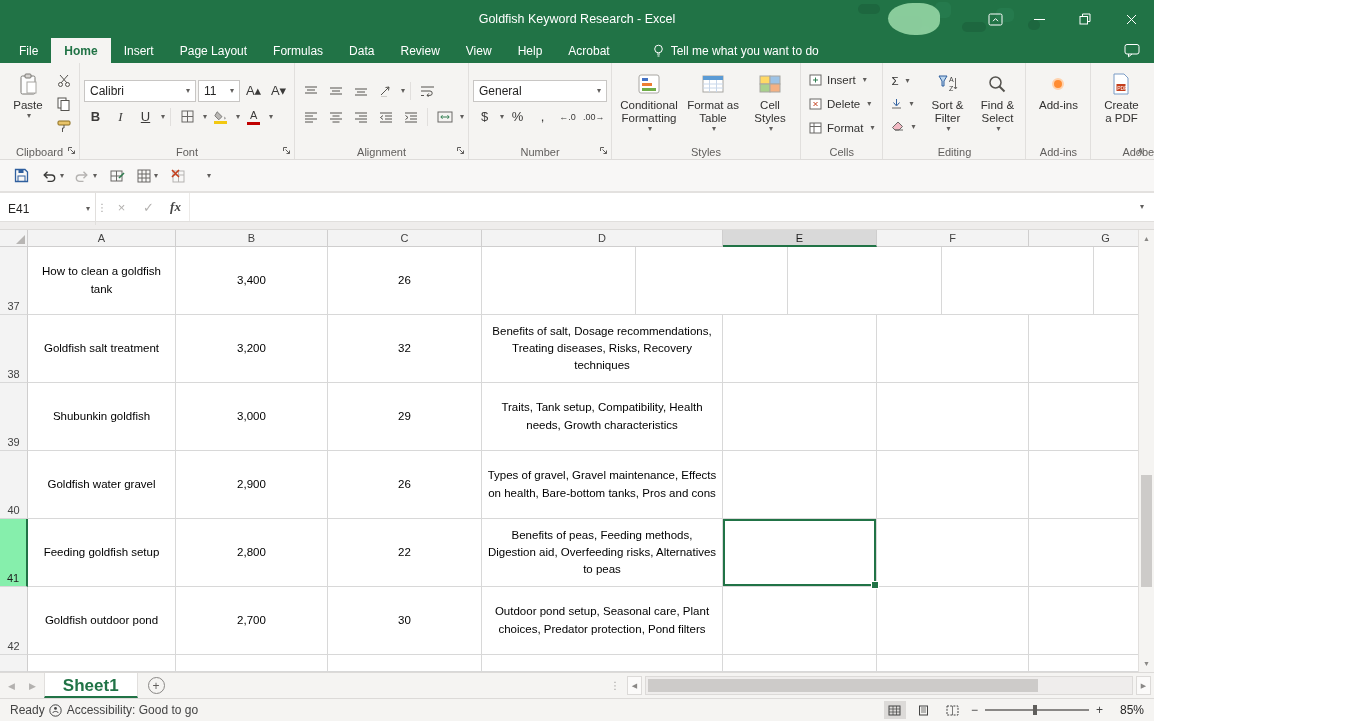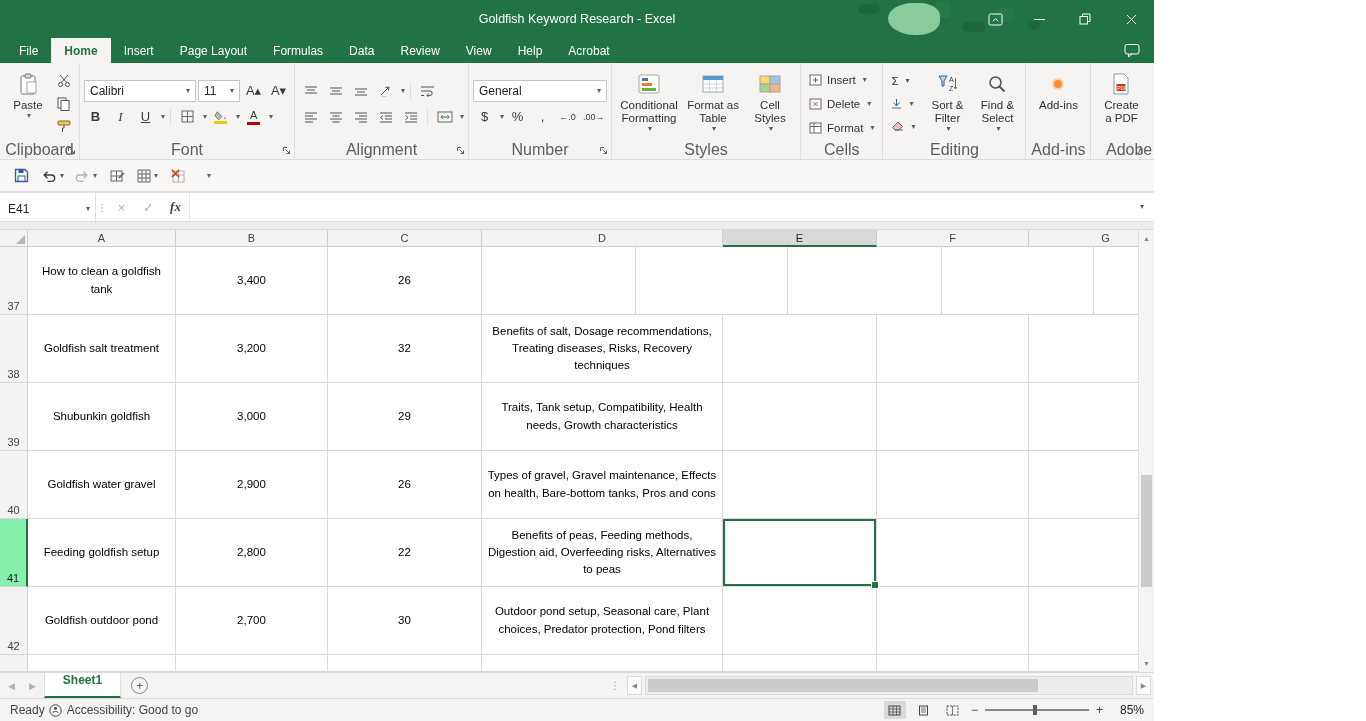--- a/index.html
+++ b/index.html
@@ -21,21 +21,21 @@
   .tabsbar{height:25px;background:#217346;display:flex;align-items:stretch;padding-left:6px;flex:0 0 auto;position:relative;}
   .rtab{padding:0 13px;display:flex;align-items:center;font-size:12px;color:#fff;}
   .rtab.active{background:#f5f4f2;color:#217346;font-weight:700;}
   .tellme{display:flex;align-items:center;gap:7px;color:#fff;margin-left:30px;font-size:12px;}
   .feedback{position:absolute;right:14px;top:5px;}
 
   
   .ribbon{height:97px;background:#f5f4f2;border-bottom:1px solid #dedcda;display:flex;align-items:stretch;flex:0 0 auto;position:relative;overflow:hidden;}
   .rgroup{position:relative;display:flex;flex-direction:column;border-right:1px solid #e1dfdd;padding:2px 4px 0 4px;flex:0 0 auto;}
   .rg-body{flex:1;display:flex;align-items:center;}
-  .rg-label{height:17px;display:flex;align-items:center;justify-content:center;font-size:16px;color:#605e5c;padding-bottom:1px;}
+  .rg-label{height:17px;display:flex;align-items:flex-end;justify-content:center;font-size:11px;color:#605e5c;padding-bottom:1px;}
   .launcher{position:absolute;right:2px;bottom:3px;width:12px;height:12px;display:flex;align-items:center;justify-content:center;}
   .rows{display:flex;flex-direction:column;gap:4px;justify-content:center;height:100%;}
   .rrow{display:flex;align-items:center;gap:2px;}
   .bigbtn{display:flex;flex-direction:column;align-items:center;justify-content:flex-start;padding:4px 5px 0;min-width:48px;font-size:11.5px;color:#323130;text-align:center;line-height:1.15;height:72px;}
   .bigbtn .bicon{height:24px;display:flex;align-items:center;justify-content:center;margin-bottom:3px;}
   .sbtn{height:22px;min-width:23px;padding:0 2px;display:flex;align-items:center;justify-content:center;font-size:13px;color:#3b3a39;border-radius:2px;}
   .hbtn{height:21px;display:flex;align-items:center;gap:5px;font-size:11.5px;padding:0 4px;color:#323130;}
   .dd{font-size:8px;color:#605e5c;margin-left:2px;line-height:1;}
   .combo{height:22px;background:#fff;border:1px solid #c8c6c4;display:flex;align-items:center;font-size:12px;padding:0 5px;color:#252423;justify-content:space-between;}
   .vsep{width:1px;height:18px;background:#e1dfdd;margin:0 3px;}
@@ -84,21 +84,21 @@
   .w-a{width:148px;} .w-b{width:152px;} .w-c{width:154px;} .w-d{width:241px;} .w-e{width:154px;} .w-f{width:152px;} .w-g{width:154px;} .w-h{width:152px;}
   .w-stub{flex:1 1 auto;border-right:none;}
   .vsb{width:16px;background:#f5f4f2;border-left:1px solid #e1dfdd;display:flex;flex-direction:column;flex:0 0 auto;}
   .vsb-btn{height:17px;display:flex;align-items:center;justify-content:center;color:#8a8886;font-size:7px;flex:0 0 auto;}
   .vsb-track{flex:1;position:relative;}
   .vsb-thumb{position:absolute;left:2px;right:2px;top:56%;height:112px;background:#cdcbc9;}
 
   
   .tabbar{height:26px;background:#f5f4f2;border-top:1px solid #dcdad8;display:flex;align-items:stretch;flex:0 0 auto;position:relative;}
   .sheetnav{display:flex;align-items:center;color:#b3b1af;padding:0 8px;gap:14px;font-size:9px;}
-  .sheettab{padding:0 18px;display:flex;align-items:flex-start;font-size:12px;color:#217346;font-weight:700;background:#fff;border-right:1px solid #e1dfdd;border-left:1px solid #e1dfdd;border-bottom:2px solid #217346;}
+  .sheettab{padding:0 18px;display:flex;align-items:flex-end;font-size:17px;color:#217346;font-weight:700;background:#fff;border-right:1px solid #e1dfdd;border-left:1px solid #e1dfdd;border-bottom:2px solid #217346;}
   .newsheet{width:17px;height:17px;border-radius:50%;border:1px solid #8a8886;color:#605e5c;display:flex;align-items:center;justify-content:center;margin:auto 10px;font-size:12px;line-height:1;}
   .hsb{position:absolute;right:3px;top:3px;bottom:3px;display:flex;align-items:center;gap:3px;}
   .hsb-dots{color:#a19f9d;font-size:10px;margin-right:4px;}
   .hsb-arrow{width:15px;height:19px;display:flex;align-items:center;justify-content:center;color:#8a8886;font-size:7px;background:#fbfaf9;border:1px solid #dcdad8;}
   .hsb-track{width:488px;height:19px;background:#efedec;border:1px solid #dcdad8;position:relative;}
   .hsb-thumb{position:absolute;left:2px;top:2px;bottom:2px;width:390px;background:#cdcbc9;}
 
   
   .statusbar{height:23px;background:#f5f4f2;border-top:1px solid #dcdad8;display:flex;align-items:center;font-size:12px;color:#444;flex:0 0 auto;padding:0 10px;}
   .sb-left{display:flex;align-items:center;gap:4px;}
@@ -179,20 +179,27 @@
       </div>
     <div class="rtab">
         <span>View</span>
       </div>
     <div class="rtab">
         <span>Help</span>
       </div>
     <div class="rtab">
         <span>Acrobat</span>
       </div>
+    <div class="tellme">
+      <svg width="11" height="14">
+          <circle cx="5.5" cy="5" r="3.8" fill="none" stroke="#fff"></circle>
+          <path d="M4 10 h3 M4.5 12 h2" stroke="#fff"></path>
+        </svg>
+      <span>Tell me what you want to do</span>
+    </div>
     <div class="feedback">
       <svg width="16" height="15">
           <rect x="1" y="1.5" width="14" height="9.5" rx="2" fill="none" stroke="#fff"></rect>
           <path d="M4.5 11 L4.5 13.8 L8 11" fill="none" stroke="#fff"></path>
         </svg>
     </div>
   </div>
 
   <div class="ribbon">
 

